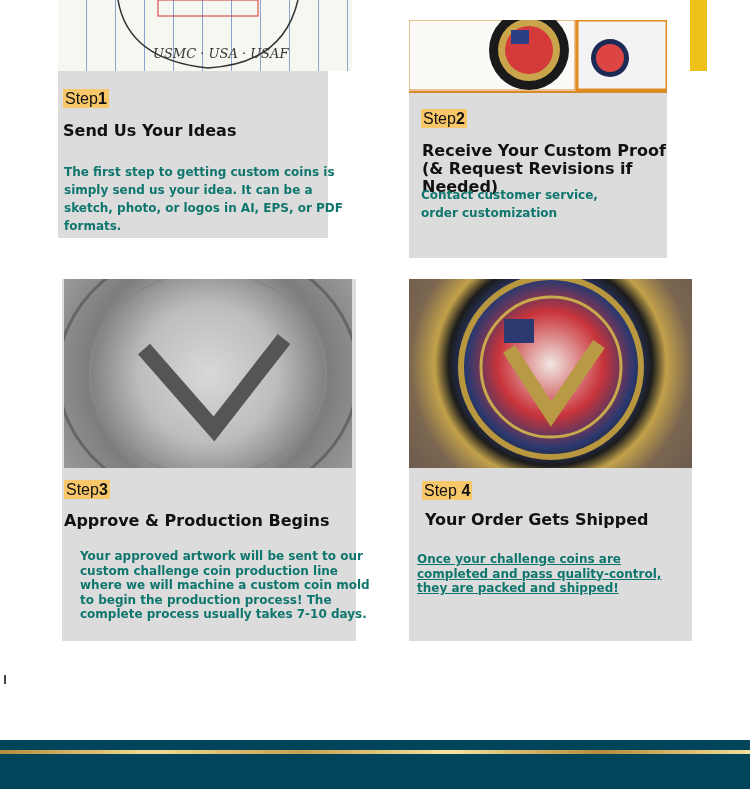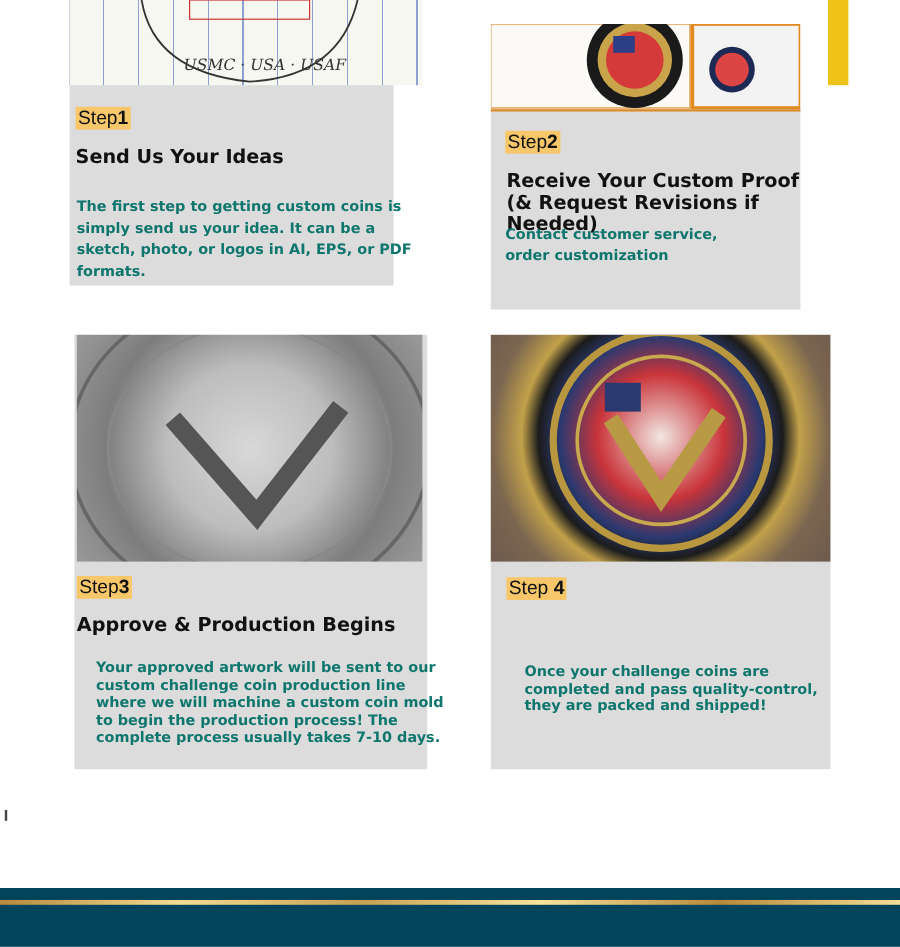--- a/index.html
+++ b/index.html
@@ -84,20 +84,21 @@
     <svg width="283" height="189">
       <circle cx="142" cy="88" r="90" fill="none" stroke="#b8973e" stroke-width="6"></circle>
       <circle cx="142" cy="88" r="70" fill="none" stroke="#c8a94e" stroke-width="3"></circle>
       <rect x="95" y="40" width="30" height="24" fill="#2a3970"></rect>
       <path d="M100 70 L142 135 L190 65" fill="none" stroke="#b89a45" stroke-width="14"></path>
     </svg>
   </div>
   <div class="step" style="left:13px;top:202px;">
     <span>Step</span> <b>4</b>
   </div>
-  <div class="body tight" style="left:28px;top:273px;width:262px;">Once your challenge coins are completed and pass quality-control, they are packed and shipped!</div>
+  <div class="title" style="left:16px;top:232px;">Your Order Gets Shipped</div>
+  <div class="body tight" style="left:8px;top:273px;width:262px;text-decoration:underline;">Once your challenge coins are completed and pass quality-control, they are packed and shipped!</div>
 </div>
 
 <div style="position:absolute;left:4px;top:675px;width:2px;height:9px;background:#444;"></div>
 
 <div class="footer">
   <div class="gold-line"></div>
 </div>
 
 </body></html>

